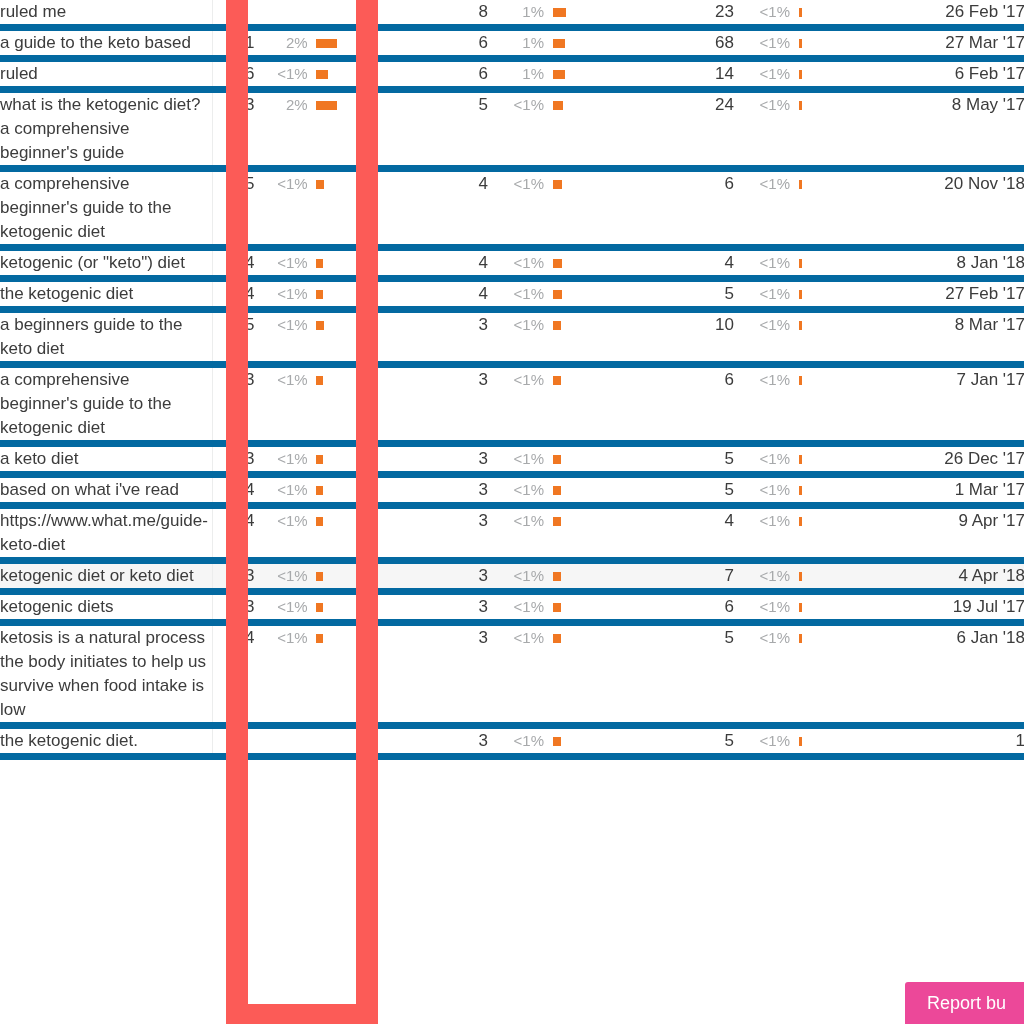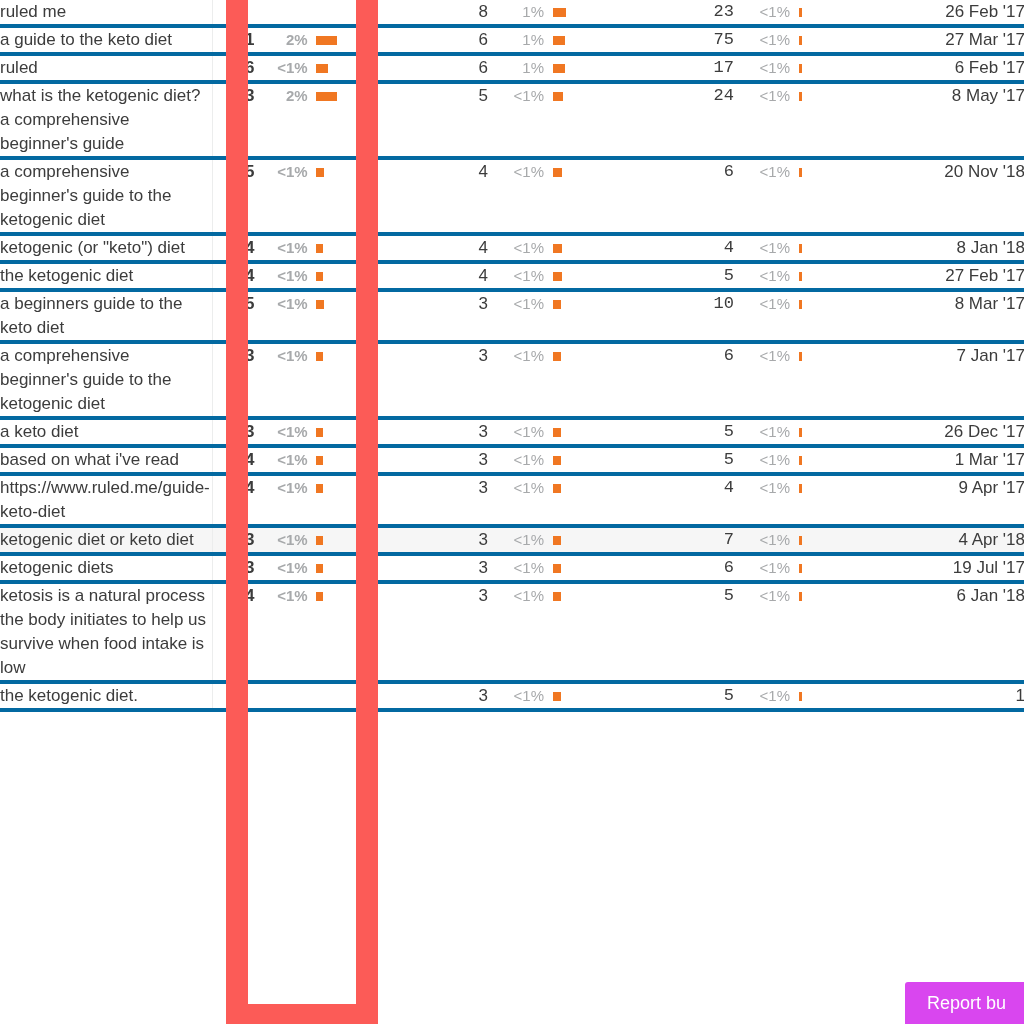--- a/index.html
+++ b/index.html
@@ -24,21 +24,21 @@
   }
 
   
   table.kw-table {
     width: 1024px;
     border-collapse: collapse;
     table-layout: fixed;
     font-size: 17px;
   }
   table.kw-table tr {
-    border-bottom: 4px solid #0369a1;
+    border-bottom: 7px solid #0369a1;
   }
   table.kw-table tr.row-hover {
     background: #f6f6f6;
     padding-left: 24px;
   }
   table.kw-table td {
     padding: 0;
     vertical-align: top;
   }
 
@@ -52,21 +52,21 @@
     overflow-wrap: anywhere;
     border-right: 1px solid #eceded;
   }
 
   
   td.c-metric {
     padding: 12px 0 12px 0;
     line-height: 24px;
     white-space: nowrap;
   }
-  td.c-m1 { width: 148px; font-weight: bold; }
+  td.c-m1 { width: 148px; }
   td.c-m2 { width: 252px; }
   td.c-m3 { width: 252px; }
   td.c-date {
     width: 160px;
     padding: 12px 17px 12px 0;
     text-align: right;
     line-height: 24px;
     white-space: nowrap;
     color: #3c3c3c;
   }
@@ -102,21 +102,21 @@
   .c-m1 .m-num  { width: 36px; padding-left: 6px; }
   .c-m1 .m-pct  { width: 48px; padding-left: 6px; }
   .c-m1 .m-bar-wrap { width: 46px; padding-left: 8px; }
 
   
   .c-m2 .m-num  { width: 46px; }
   .c-m2 .m-pct  { width: 50px; padding-left: 6px; }
   .c-m2 .m-bar-wrap { width: 60px; padding-left: 9px; }
 
   
-  .c-m3 .m-num  { width: 50px; font-family: Liberation Mono, monospace; }
+  .c-m3 .m-num  { width: 50px; }
   .c-m3 .m-pct  { width: 50px; padding-left: 6px; }
   .c-m3 .m-bar-wrap { width: 66px; padding-left: 9px; }
 
   
   #red-box {
     position: absolute;
     left: 226px;
     top: -24px;
     width: 152px;
     height: 1050px;
@@ -168,38 +168,38 @@
           <td class="c-metric c-m3">
             <div class="metric-line">
               <span class="m-num">23</span>
               <span class="m-pct">&lt;1%</span>
               <span class="m-bar-wrap"><span class="m-bar" style="width: 3px; background: rgb(240, 119, 34);"></span></span>
             </div>
           </td>
           <td class="c-date">26 Feb '17</td>
         </tr>
         <tr>
-          <td class="c-kw">a guide to the keto diet</td>
+          <td class="c-kw">a guide to the keto based</td>
           <td class="c-metric c-m1">
             <div class="metric-line">
               <span class="m-num">11</span>
               <span class="m-pct">2%</span>
               <span class="m-bar-wrap"><span class="m-bar" style="width: 21px; background: rgb(240, 119, 34);"></span></span>
             </div>
           </td>
           <td class="c-metric c-m2">
             <div class="metric-line">
               <span class="m-num">6</span>
               <span class="m-pct">1%</span>
               <span class="m-bar-wrap"><span class="m-bar" style="width: 12px; background: rgb(240, 119, 34);"></span></span>
             </div>
           </td>
           <td class="c-metric c-m3">
             <div class="metric-line">
-              <span class="m-num">75</span>
+              <span class="m-num">68</span>
               <span class="m-pct">&lt;1%</span>
               <span class="m-bar-wrap"><span class="m-bar" style="width: 3px; background: rgb(240, 119, 34);"></span></span>
             </div>
           </td>
           <td class="c-date">27 Mar '17</td>
         </tr>
         <tr>
           <td class="c-kw">ruled</td>
           <td class="c-metric c-m1">
             <div class="metric-line">
@@ -210,21 +210,21 @@
           </td>
           <td class="c-metric c-m2">
             <div class="metric-line">
               <span class="m-num">6</span>
               <span class="m-pct">1%</span>
               <span class="m-bar-wrap"><span class="m-bar" style="width: 12px; background: rgb(240, 119, 34);"></span></span>
             </div>
           </td>
           <td class="c-metric c-m3">
             <div class="metric-line">
-              <span class="m-num">17</span>
+              <span class="m-num">14</span>
               <span class="m-pct">&lt;1%</span>
               <span class="m-bar-wrap"><span class="m-bar" style="width: 3px; background: rgb(240, 119, 34);"></span></span>
             </div>
           </td>
           <td class="c-date">6 Feb '17</td>
         </tr>
         <tr>
           <td class="c-kw">what is the ketogenic diet? a comprehensive beginner's guide</td>
           <td class="c-metric c-m1">
             <div class="metric-line">
@@ -418,21 +418,21 @@
           <td class="c-metric c-m3">
             <div class="metric-line">
               <span class="m-num">5</span>
               <span class="m-pct">&lt;1%</span>
               <span class="m-bar-wrap"><span class="m-bar" style="width: 3px; background: rgb(240, 119, 34);"></span></span>
             </div>
           </td>
           <td class="c-date">1 Mar '17</td>
         </tr>
         <tr>
-          <td class="c-kw">https://www.ruled.me/guide-keto-diet</td>
+          <td class="c-kw">https://www.what.me/guide-keto-diet</td>
           <td class="c-metric c-m1">
             <div class="metric-line">
               <span class="m-num">4</span>
               <span class="m-pct">&lt;1%</span>
               <span class="m-bar-wrap"><span class="m-bar" style="width: 7px; background: rgb(240, 119, 34);"></span></span>
             </div>
           </td>
           <td class="c-metric c-m2">
             <div class="metric-line">
               <span class="m-num">3</span>
@@ -547,15 +547,15 @@
               <span class="m-bar-wrap"><span class="m-bar" style="width: 3px; background: rgb(240, 119, 34);"></span></span>
             </div>
           </td>
           <td class="c-date">1</td>
         </tr>
       </tbody>
   </table>
 
   <div id="red-box" style="border-color: rgb(252, 91, 87);"></div>
 
-  <div id="report-bug" style="background: #d946ef; margin-top: 40px;">Report bu</div>
+  <div id="report-bug" style="background: #ec4899; margin-top: 40px;">Report bu</div>
 
 </div>
 
 </body></html>

